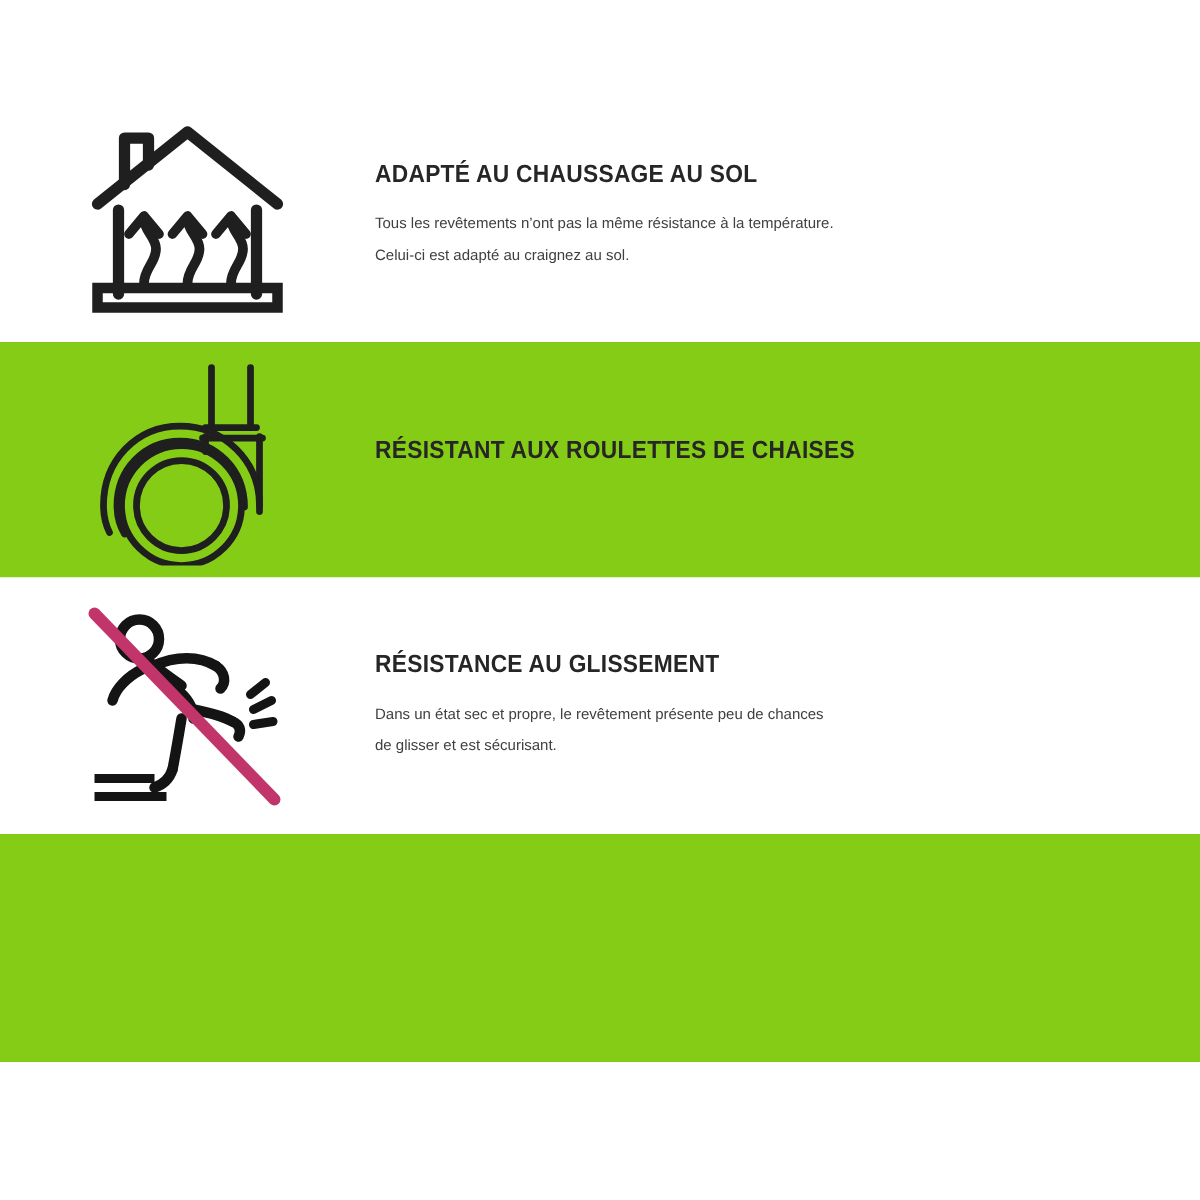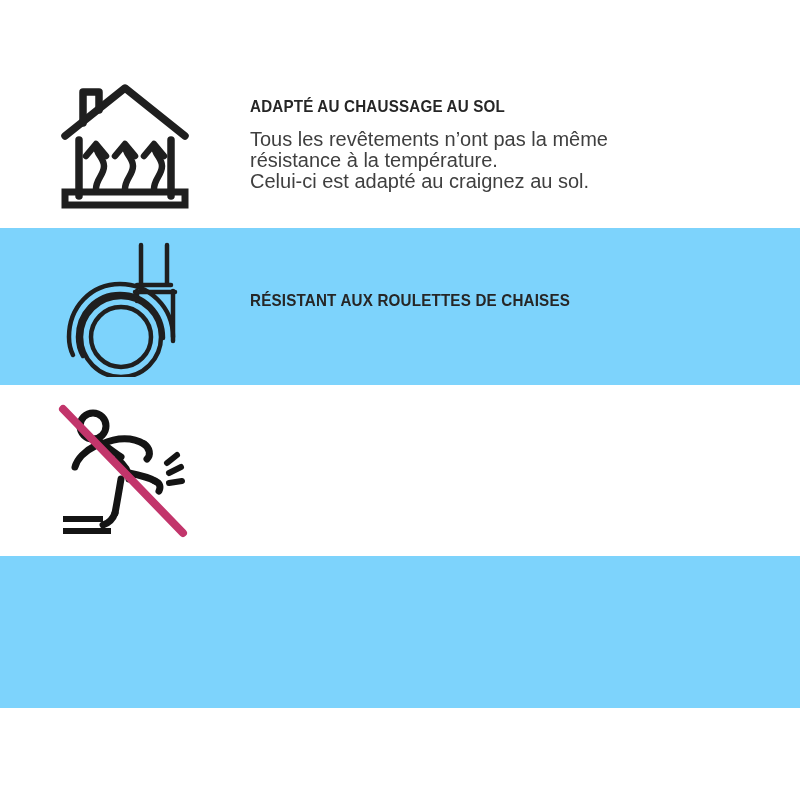--- a/index.html
+++ b/index.html
@@ -20,21 +20,21 @@
     background: #ffffff;
   }
 
   .band {
     position: absolute;
     left: 0;
     width: 800px;
     box-sizing: border-box;
   }
   .band.white { background: #ffffff; }
-  .band.gray  { background: #7dd3fc; }
+  .band.gray  { background: #84cc16; }
 
   .row-1 { top: 60px;  height: 168px; }
   .row-2 { top: 228px; height: 157px; }
   .row-3 { top: 385px; height: 171px; }
   .row-4 { top: 556px; height: 152px; }
 
   .row-inner {
     position: absolute;
     left: 0; top: 0; right: 0; bottom: 0;
     display: flex;
@@ -68,21 +68,21 @@
     color: #262626;
     text-transform: uppercase;
     margin: 0 0 13px 0;
     transform: scaleX(0.92);
     transform-origin: left center;
     white-space: nowrap;
   }
 
   .feature-desc {
     font-family: "Liberation Sans", sans-serif;
-    font-size: 20px;
+    font-size: 10px;
     line-height: 21px;
     color: #3f3f3f;
     margin: 0;
     max-width: 450px;
   }
 
   .empty-band-inner {
     position: absolute;
     left: 0; top: 0; right: 0; bottom: 0;
   }
@@ -195,20 +195,27 @@
 
             <g stroke="#141414" stroke-width="6" stroke-linecap="butt">
               <path d="M8 118 L48 118"></path>
               <path d="M8 130 L56 130"></path>
             </g>
 
             <path d="M8 8 L128 132" fill="none" stroke="#c2356b" stroke-width="8" stroke-linecap="round"></path>
           </svg>
         </span>
       </div>
+      <div class="text-cell">
+        <p class="feature-title">RÉSISTANCE AU GLISSEMENT</p>
+        <p class="feature-desc">
+          <span>Dans un état sec et propre, le revêtement présente peu de chances</span><br>
+          <span>de glisser et est sécurisant.</span>
+        </p>
+      </div>
     </div>
   </div>
 
   <div class="band gray row-4">
     <div class="empty-band-inner"></div>
   </div>
 
 </div>
 
 </body></html>

